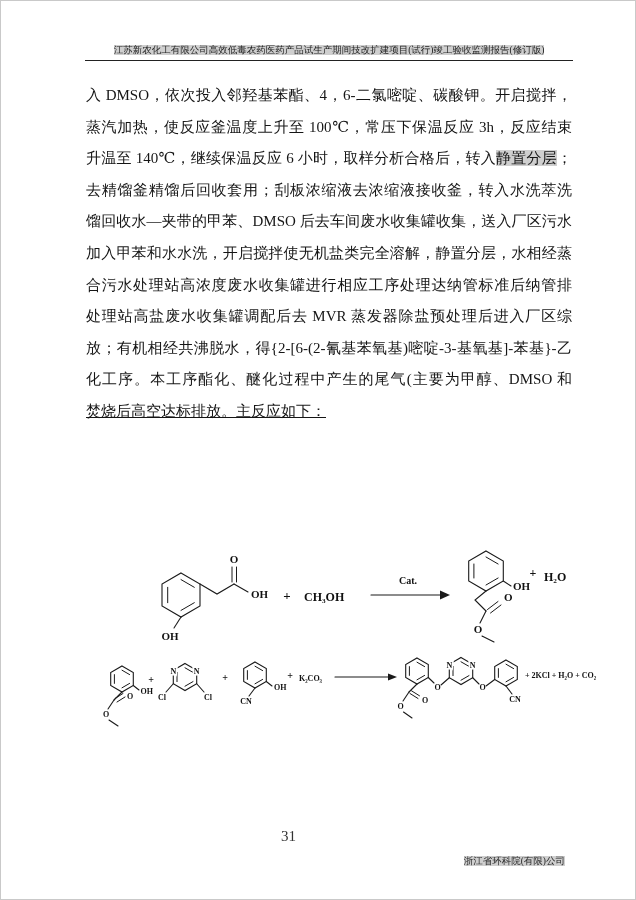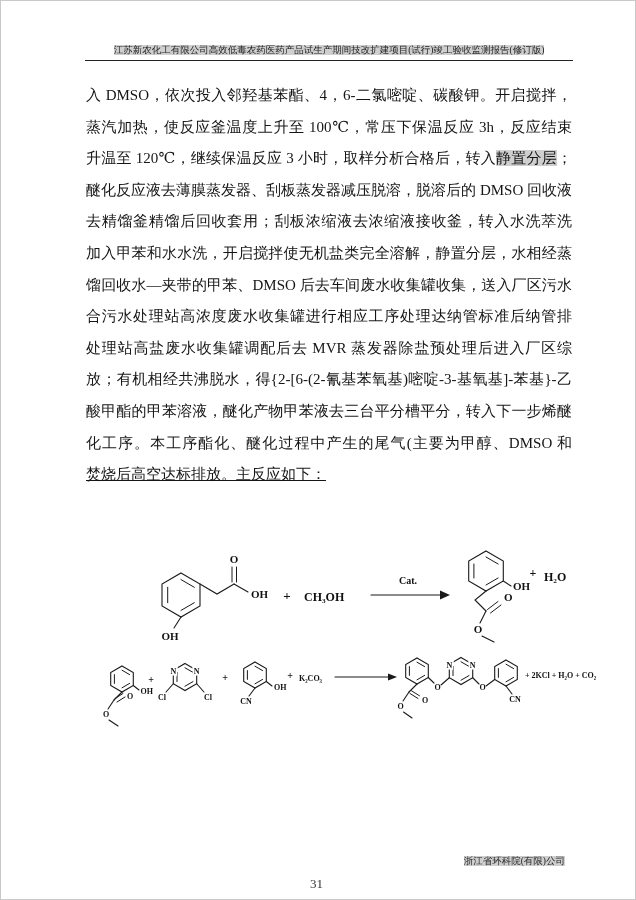--- a/index.html
+++ b/index.html
@@ -22,44 +22,42 @@
     text-align:justify;text-align-last:justify;overflow:hidden;color:#151515;
   }
   .bline.last{text-align-last:left;text-decoration:underline;}
   .rx{position:absolute;}
   #rx1{top:534px;left:85px;}
   #rx2{top:646px;left:76px;}
   svg .bond{stroke:#1a1a1a;stroke-width:1.1;fill:none;stroke-linecap:round;}
   svg .bond2{stroke:#1a1a1a;stroke-width:1;fill:none;stroke-linecap:round;}
   svg text{fill:#111;font-weight:bold;font-family:"Liberation Serif","DejaVu Serif",serif;}
   svg text.ko{paint-order:stroke;stroke:#ffffff;stroke-width:3px;}
-  .footer-page{position:absolute;top:827px;left:309px;font-size:13px;color:#333;margin-top:48px;}
+  .footer-page{position:absolute;top:827px;left:280px;font-size:15px;color:#333;}
   .footer-right{position:absolute;top:826px;right:70px;font-size:9.5px;color:#222;margin-top:28px;}
 </style>
 </head>
 <body>
 
 <div class="page">
 
   <div class="header">
     <span class="hl">江苏新农化工有限公司高效低毒农药医药产品试生产期间技改扩建项目(试行)竣工验收监测报告(修订版)</span>
   </div>
 
   <div class="body-text">
     <div class="bline"><span>入 DMSO，依次投入邻羟基苯酯、4，6-二氯嘧啶、碳酸钾。开启搅拌，开</span><span class="hl"></span><span></span></div>
     <div class="bline"><span>蒸汽加热，使反应釜温度上升至 100℃，常压下保温反应 3h，反应结束后，</span><span class="hl"></span><span></span></div>
-    <div class="bline"><span>升温至 120℃，继续保温反应 3 小时，取样分析合格后，转入</span><span class="hl">静置分层</span><span>；</span></div>
-    <div class="bline"><span>醚化反应液去薄膜蒸发器、刮板蒸发器减压脱溶，脱溶后的 DMSO 回收液</span><span class="hl"></span><span></span></div>
+    <div class="bline"><span>升温至 140℃，继续保温反应 6 小时，取样分析合格后，转入</span><span class="hl">静置分层</span><span>；</span></div>
     <div class="bline"><span>去精馏釜精馏后回收套用；刮板浓缩液去浓缩液接收釜，转入水洗萃洗釜，</span><span class="hl"></span><span></span></div>
+    <div class="bline"><span>馏回收水—夹带的甲苯、DMSO 后去车间废水收集罐收集，送入厂区污水</span><span class="hl"></span><span></span></div>
     <div class="bline"><span>加入甲苯和水水洗，开启搅拌使无机盐类完全溶解，静置分层，水相经蒸</span><span class="hl"></span><span></span></div>
-    <div class="bline"><span>馏回收水—夹带的甲苯、DMSO 后去车间废水收集罐收集，送入厂区污水</span><span class="hl"></span><span></span></div>
     <div class="bline"><span>合污水处理站高浓度废水收集罐进行相应工序处理达纳管标准后纳管排</span><span class="hl"></span><span></span></div>
     <div class="bline"><span>处理站高盐废水收集罐调配后去 MVR 蒸发器除盐预处理后进入厂区综</span><span class="hl"></span><span></span></div>
     <div class="bline"><span>放；有机相经共沸脱水，得{2-[6-(2-氰基苯氧基)嘧啶-3-基氧基]-苯基}-乙</span><span class="hl"></span><span></span></div>
-    <div class="bline"><span>酸甲酯的甲苯溶液，醚化产物甲苯液去三台平分槽平分，转入下一步烯醚</span><span class="hl"></span><span></span></div>
     <div class="bline"><span>化工序。本工序酯化、醚化过程中产生的尾气(主要为甲醇、DMSO 和 CO2</span><span class="hl"></span><span></span></div>
     <div class="bline last"><span>焚烧后高空达标排放。主反应如下：</span><span class="hl"></span><span></span></div>
   </div>
 
   <svg id="rx1" class="rx" width="490" height="112" viewBox="0 0 490 112">
 
     <path class="bond" d="M95,38 L114,49 L114,71 L95,82 L76,71 L76,49 Z"></path>
     <path class="bond2" d="M95,44.6 L108.3,52.3 M108.3,67.7 L95,75.4 M81.7,67.7 L81.7,52.3"></path>
     <path class="bond" d="M95,82 L88,93"></path>
     <text x="84" y="105" text-anchor="middle" font-size="11">OH</text>

